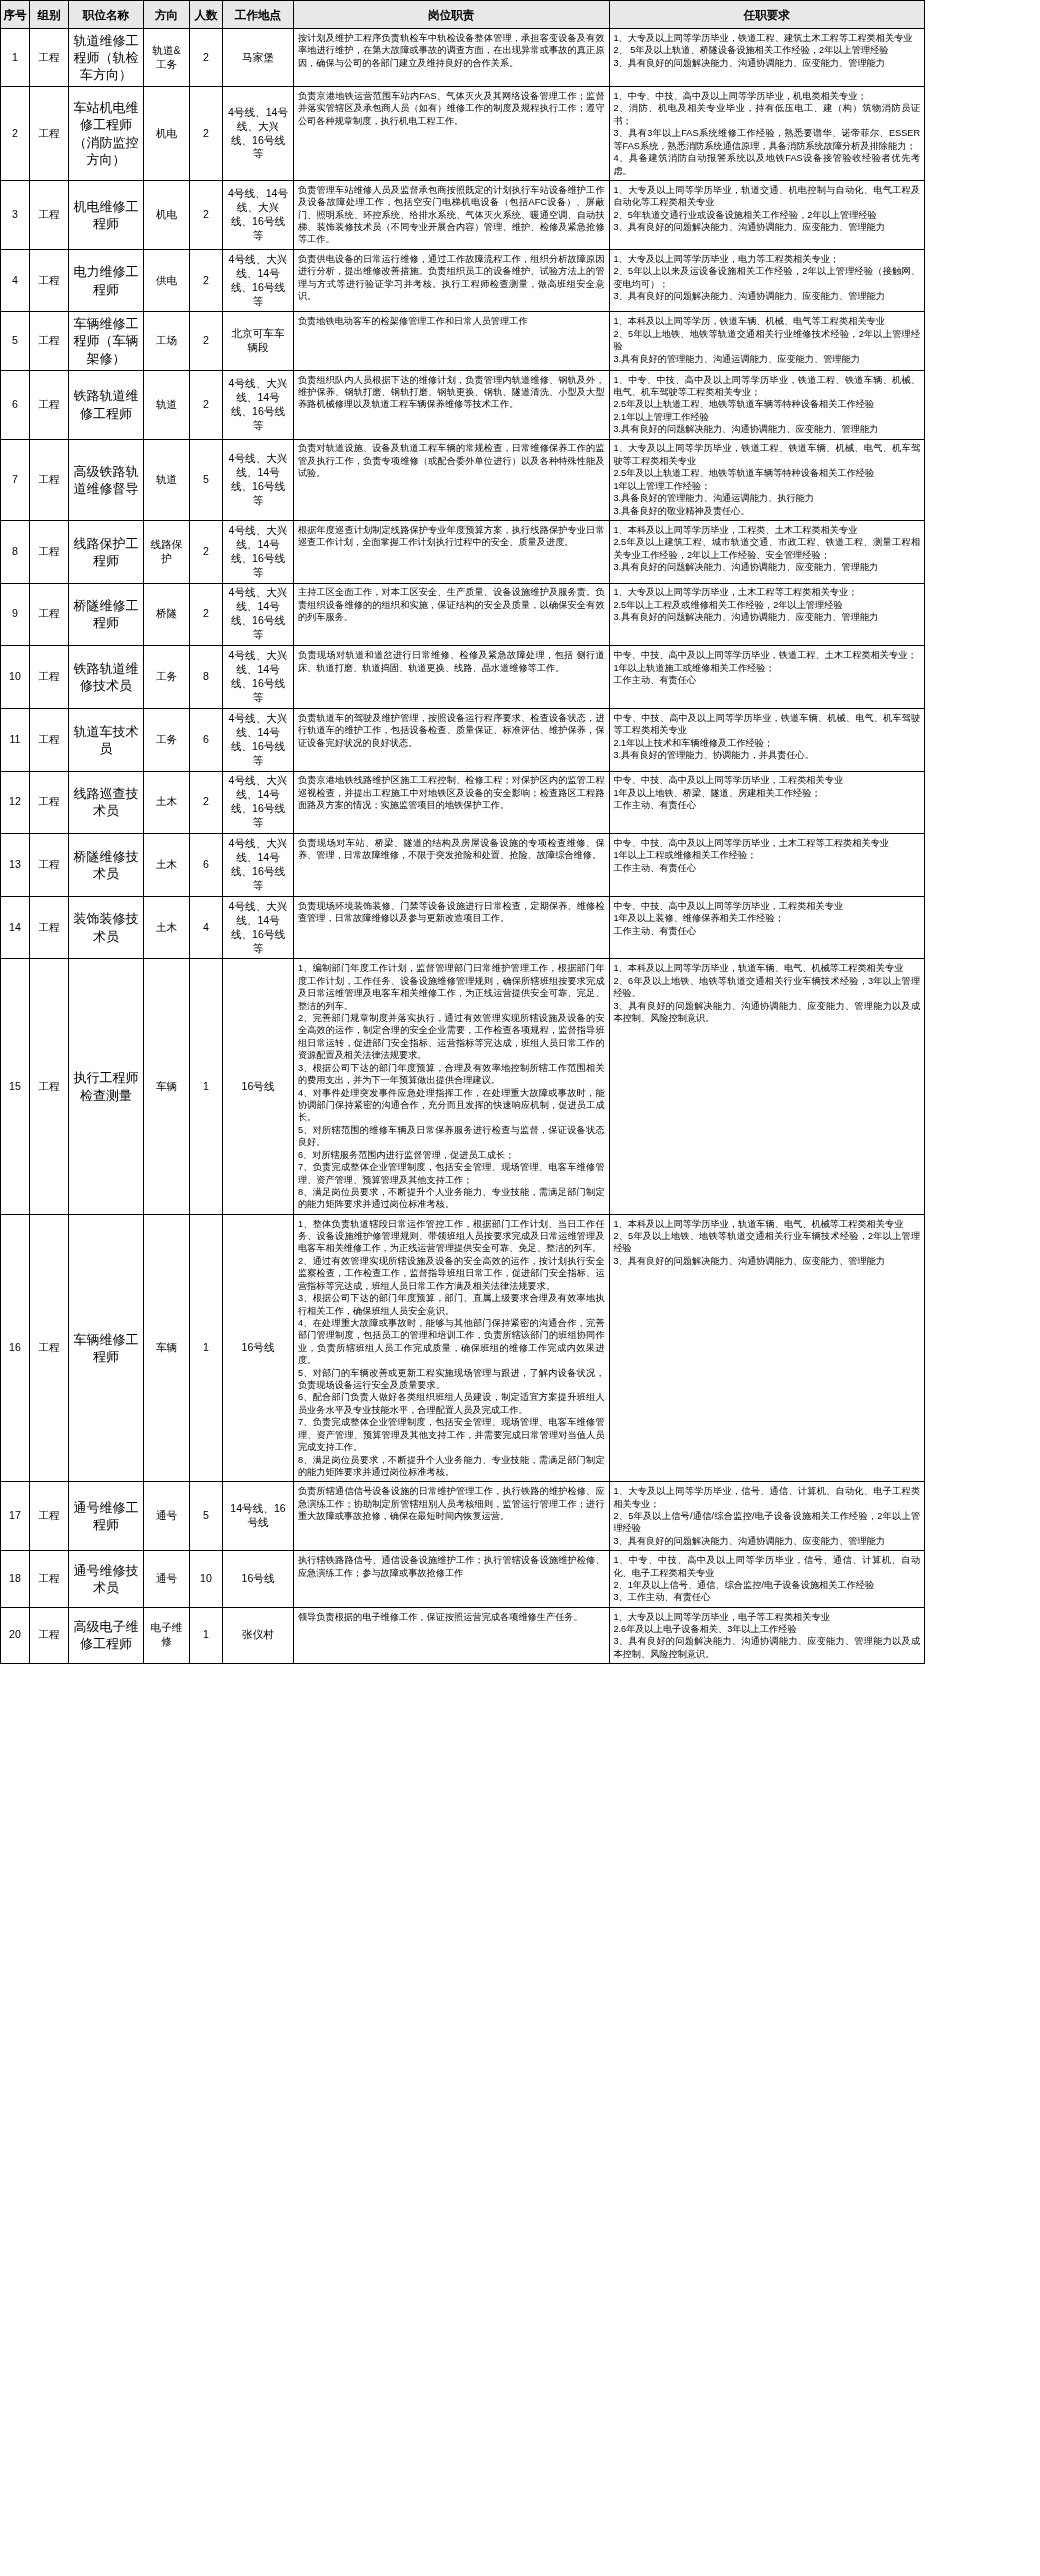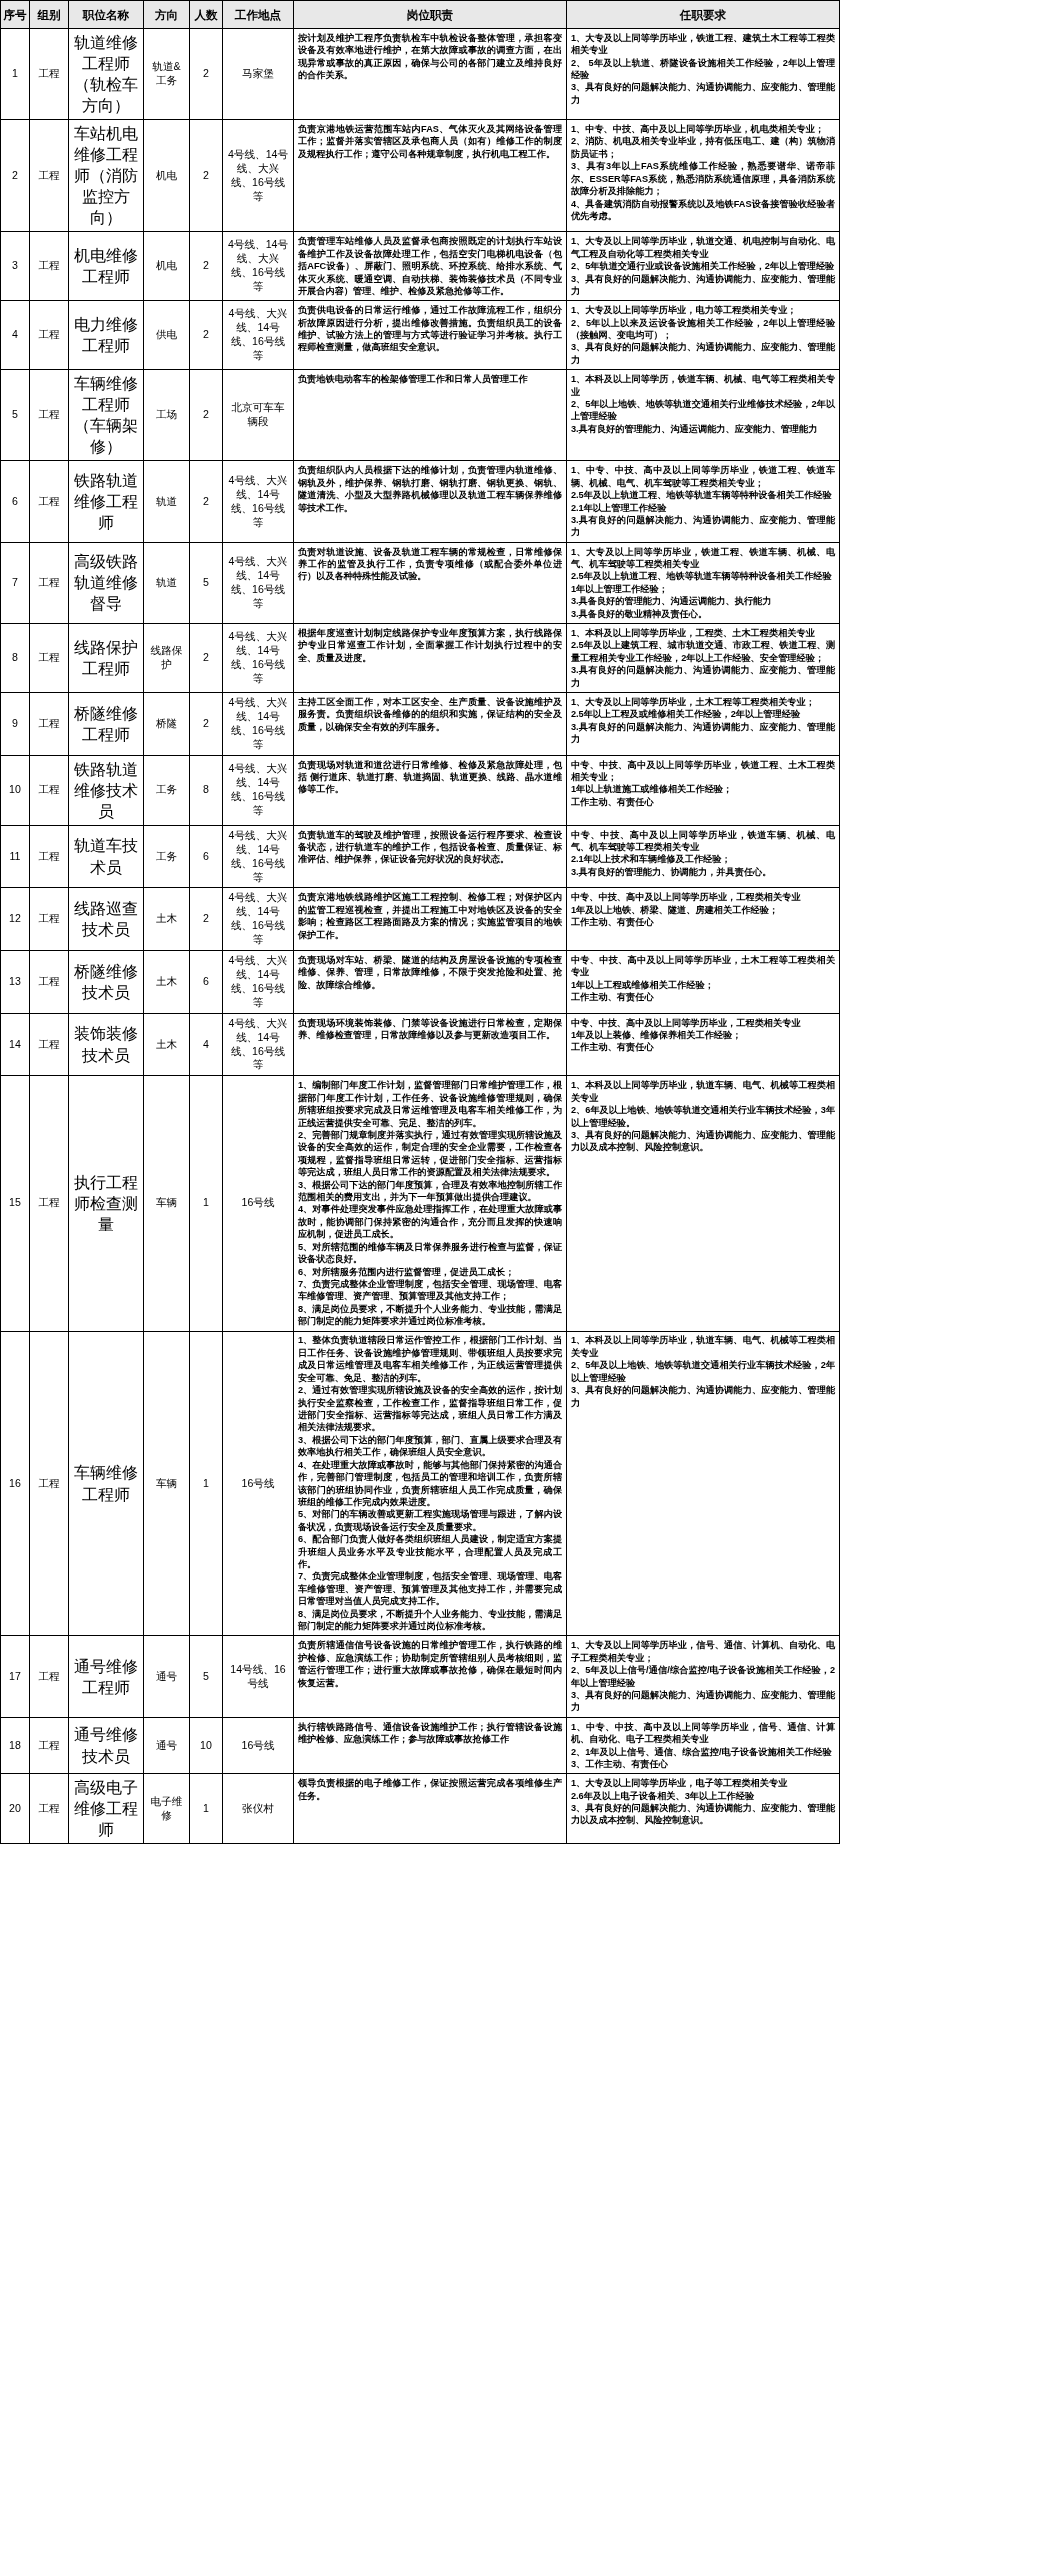--- a/index.html
+++ b/index.html
@@ -1,33 +1,33 @@
 <!DOCTYPE html>
 <html><head>
 <meta charset="utf-8">
 <style>
   html,body{margin:0;padding:0;background:#fff;}
   body{font-family:"Liberation Sans","DejaVu Sans",sans-serif;color:#000;}
   .page{width:1041px;}
-  table{border-collapse:collapse;width:840px;table-layout:fixed;}
+  table{border-collapse:collapse;width:925px;table-layout:fixed;}
   col.c0{width:29px}
   col.c1{width:39px}
   col.c2{width:75px}
   col.c3{width:46px}
   col.c4{width:33px}
   col.c5{width:71px}
   col.c6{width:None}
   th,td{border:1px solid #000;vertical-align:top;padding:2.9px 3.9px;font-size:9.6px;line-height:1.32;}
   thead th{background:#e8e8e8;text-align:center;vertical-align:middle;font-weight:bold;font-size:11.6px;padding:5.8px 1.9px;}
   td.idx,td.grp,td.dir,td.num{text-align:center;vertical-align:middle;}
   td.title,td.loc{text-align:center;vertical-align:middle;}
-  td.title{font-size:16px;margin-left:40px;}
+  td.title{font-size:13px;margin-left:40px;}
   td.grp,td.dir,td.loc{font-size:10.6px;}
   td.idx,td.num{font-size:10.6px;}
-  td.duty,td.req{font-size:9.2px;line-height:1.35;white-space:pre-line;text-align:justify;font-weight:bold;}
+  td.duty,td.req{font-size:9.2px;line-height:1.35;white-space:pre-line;text-align:justify;}
   td.req{}
 </style>
 </head>
 <body>
 
 <div class="page">
   <table>
     <colgroup>
       <col class="c0">
         <col class="c1">

